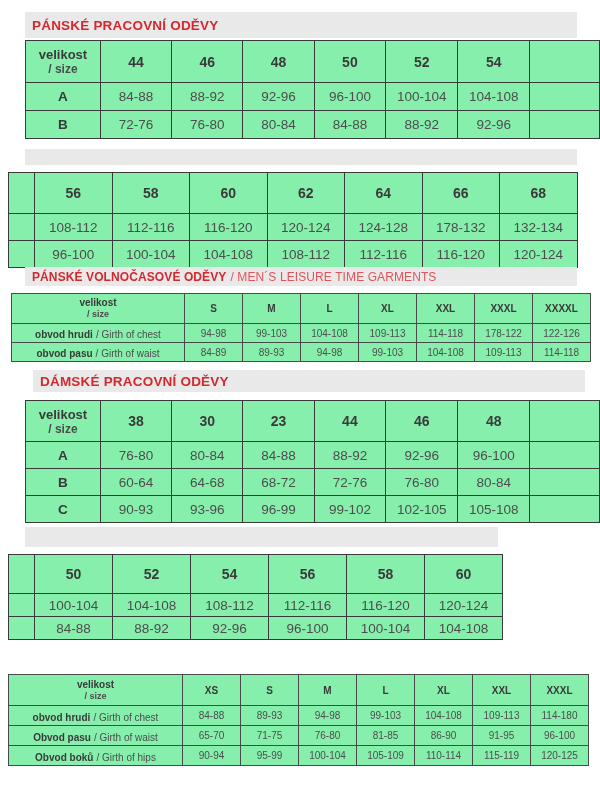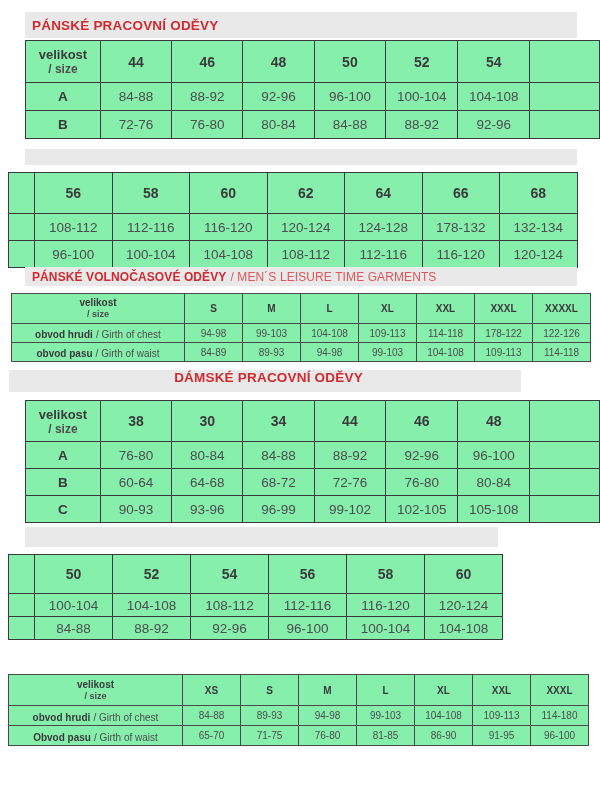--- a/index.html
+++ b/index.html
@@ -44,21 +44,21 @@
   .t3a th { height:40px; } .t3a td { height:26px; }
   .t4  th { height:38px; } .t4  td { height:22px; }
   .t5  th { height:30px; } .t5  td { height:19px; }
   
   #bar1 { left:25px; top:12px;  width:552px; height:26px;text-align:center; }
   #tbl-t1a { left:25px; top:40px;  }
   #bar2 { left:25px; top:149px; width:552px; height:16px; }
   #tbl-t1b { left:8px;  top:172px; }
   #bar3 { left:25px; top:267px; width:552px; height:19px; }
   #tbl-tle { left:11px; top:293px; }
-  #bar4 { left:9px; top:370px; width:512px; height:22px;flex-direction:column; }
+  #bar4 { left:33px; top:370px; width:552px; height:22px; }
   #tbl-t3a { left:25px; top:400px; }
   #bar5 { left:25px; top:527px; width:473px; height:20px; }
   #tbl-t4  { left:8px;  top:554px; }
   #tbl-t5  { left:8px;  top:674px; }
 </style>
 </head>
 <body>
 
 <div id="bar1" class="bar title-lg">
   <span class="t-cs">PÁNSKÉ PRACOVNÍ ODĚVY</span>
@@ -234,21 +234,21 @@
       <col style="width: 78px;">
     </colgroup>
     <thead>
       <tr>
         <th>
           <div class="vlk1">velikost</div>
           <div class="vlk2">/ size</div>
         </th>
         <th class="size">38</th>
         <th class="size">30</th>
-        <th class="size">34</th>
+        <th class="size">23</th>
         <th class="size">44</th>
         <th class="size">46</th>
         <th class="size">48</th>
         <th class="cut"></th>
       </tr>
     </thead>
     <tbody>
       <tr>
         <td class="rlabel">A</td>
         <td class="val">76-80</td>
@@ -367,14 +367,24 @@
       <tr>
         <td class="mlabel"><span class="m-cs">Obvod pasu</span><span class="m-en">/ Girth of waist</span></td>
         <td class="val">65-70</td>
         <td class="val">71-75</td>
         <td class="val">76-80</td>
         <td class="val">81-85</td>
         <td class="val">86-90</td>
         <td class="val">91-95</td>
         <td class="val">96-100</td>
       </tr>
+      <tr>
+        <td class="mlabel"><span class="m-cs">Obvod boků</span><span class="m-en">/ Girth of hips</span></td>
+        <td class="val">90-94</td>
+        <td class="val">95-99</td>
+        <td class="val">100-104</td>
+        <td class="val">105-109</td>
+        <td class="val">110-114</td>
+        <td class="val">115-119</td>
+        <td class="val">120-125</td>
+      </tr>
     </tbody>
   </table>
 
 </body></html>

